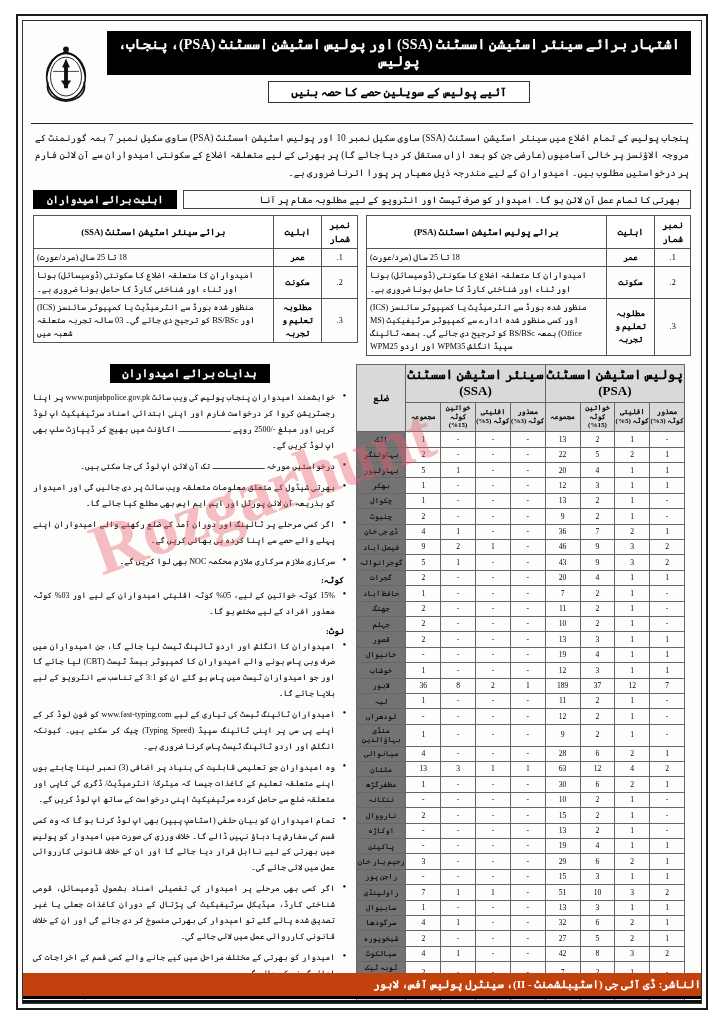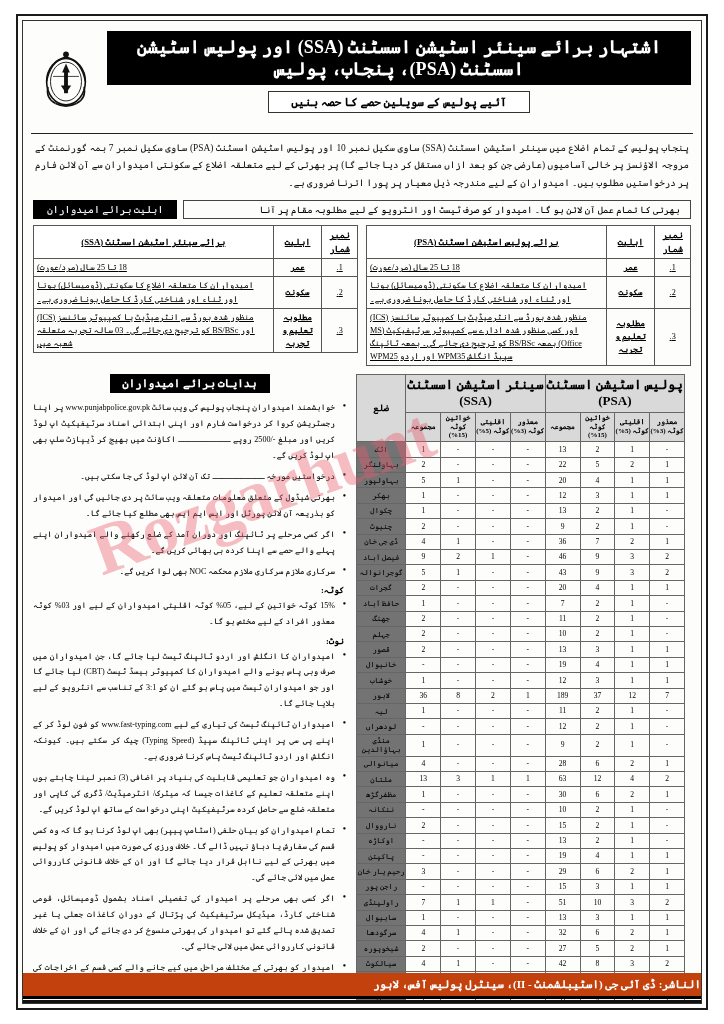--- a/index.html
+++ b/index.html
@@ -69,21 +69,21 @@
 
   .header-mid {
     flex: 1;
     text-align: center;
   }
 
   .title-bar {
     background: #000;
     color: #fff;
     padding: 5px 10px;
-    font-size: 18px;
+    font-size: 14px;
     font-weight: bold;
     letter-spacing: 0.2px;
     display: inline-block;
     min-width: 97%;
   }
 
   .subtitle-box {
     margin: 6px auto 14px auto;
     border: 1px solid #333;
     display: inline-block;
@@ -109,21 +109,21 @@
     flex-direction: row-reverse;
     align-items: stretch;
     gap: 6px;
     margin: 4px 2px 6px 2px;
   }
 
   .elig-black {
     background: #000;
     color: #fff;
     font-size: 10px;
-    font-weight: normal;
+    font-weight: bold;
     padding: 3px 14px;
     display: flex;
     align-items: center;
     white-space: nowrap;
   }
 
   .elig-outline {
     flex: 1;
     border: 1px solid #444;
     font-size: 9.2px;
@@ -135,21 +135,21 @@
   }
 
   
   .elig-tables {
     display: flex;
     flex-direction: row-reverse;
     gap: 8px;
     margin: 2px 2px 8px 2px;
   }
 
-  .elig-tables > div { flex: 1 1 50%; text-decoration: underline; }
+  .elig-tables > div { flex: 1 1 50%; }
 
   table.elig {
     width: 100%;
     border-collapse: collapse;
     font-size: 8.2px;
   }
 
   table.elig th, table.elig td {
     border: 1px solid #555;
     padding: 2px 3px;

